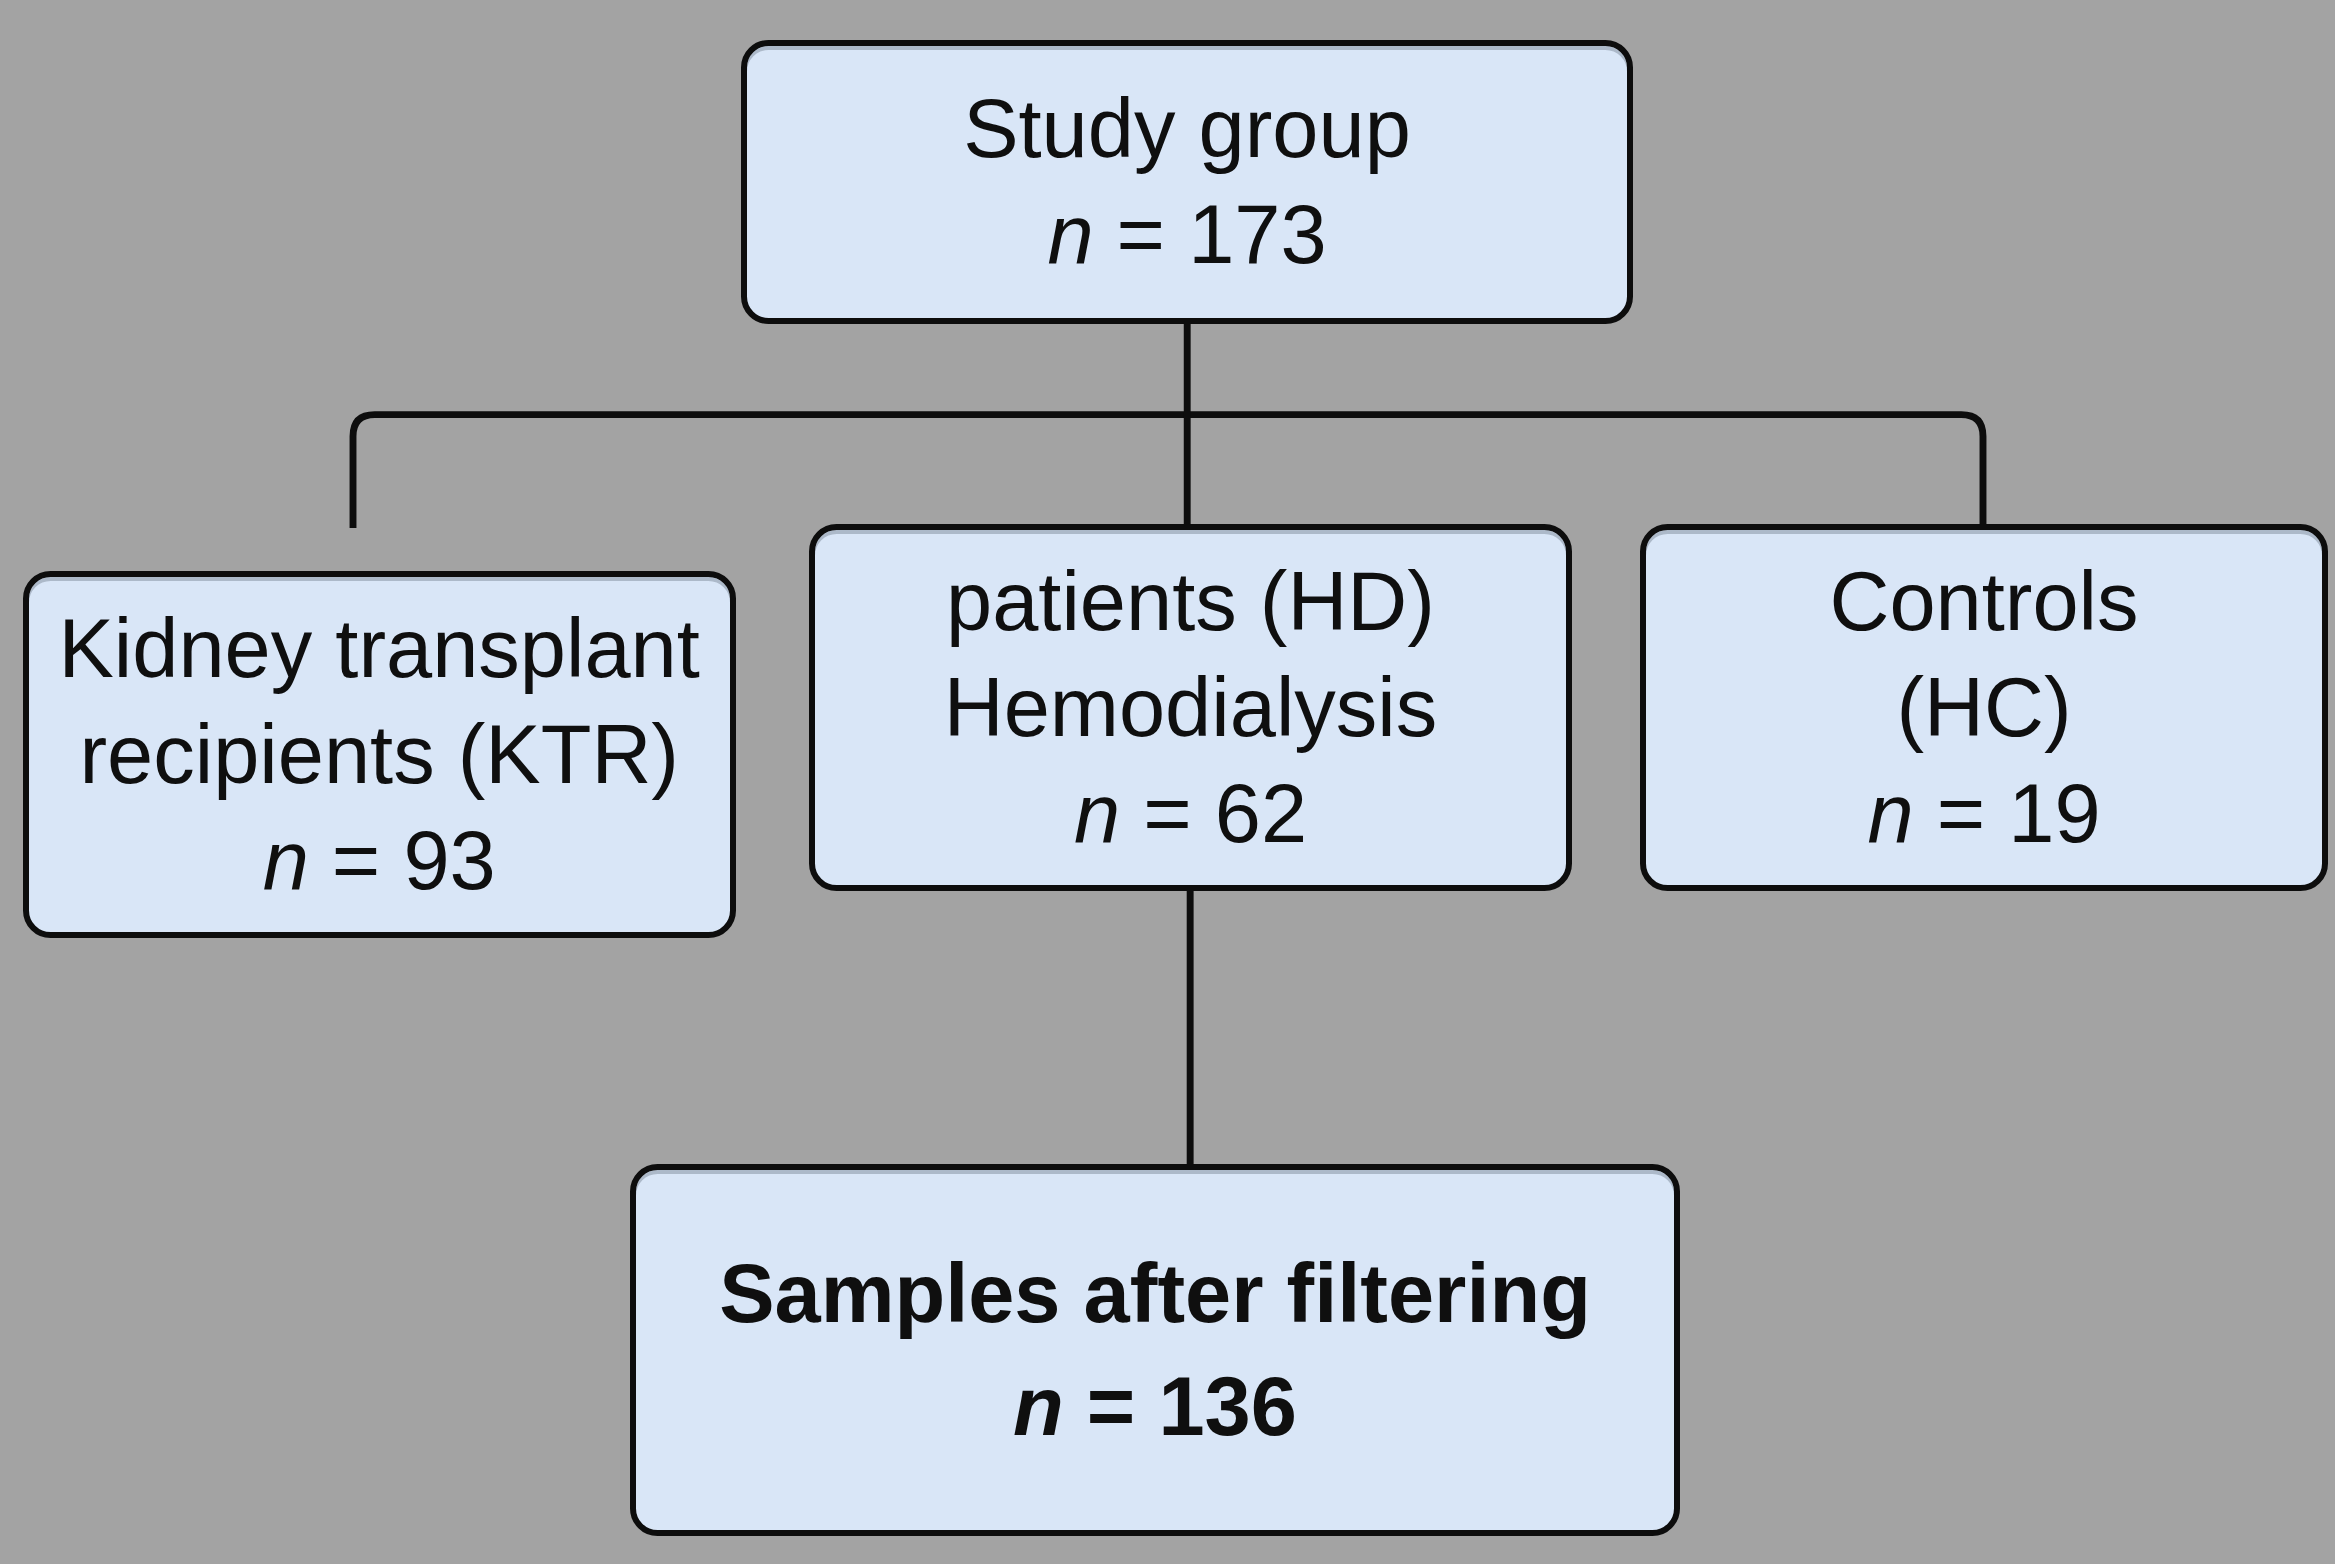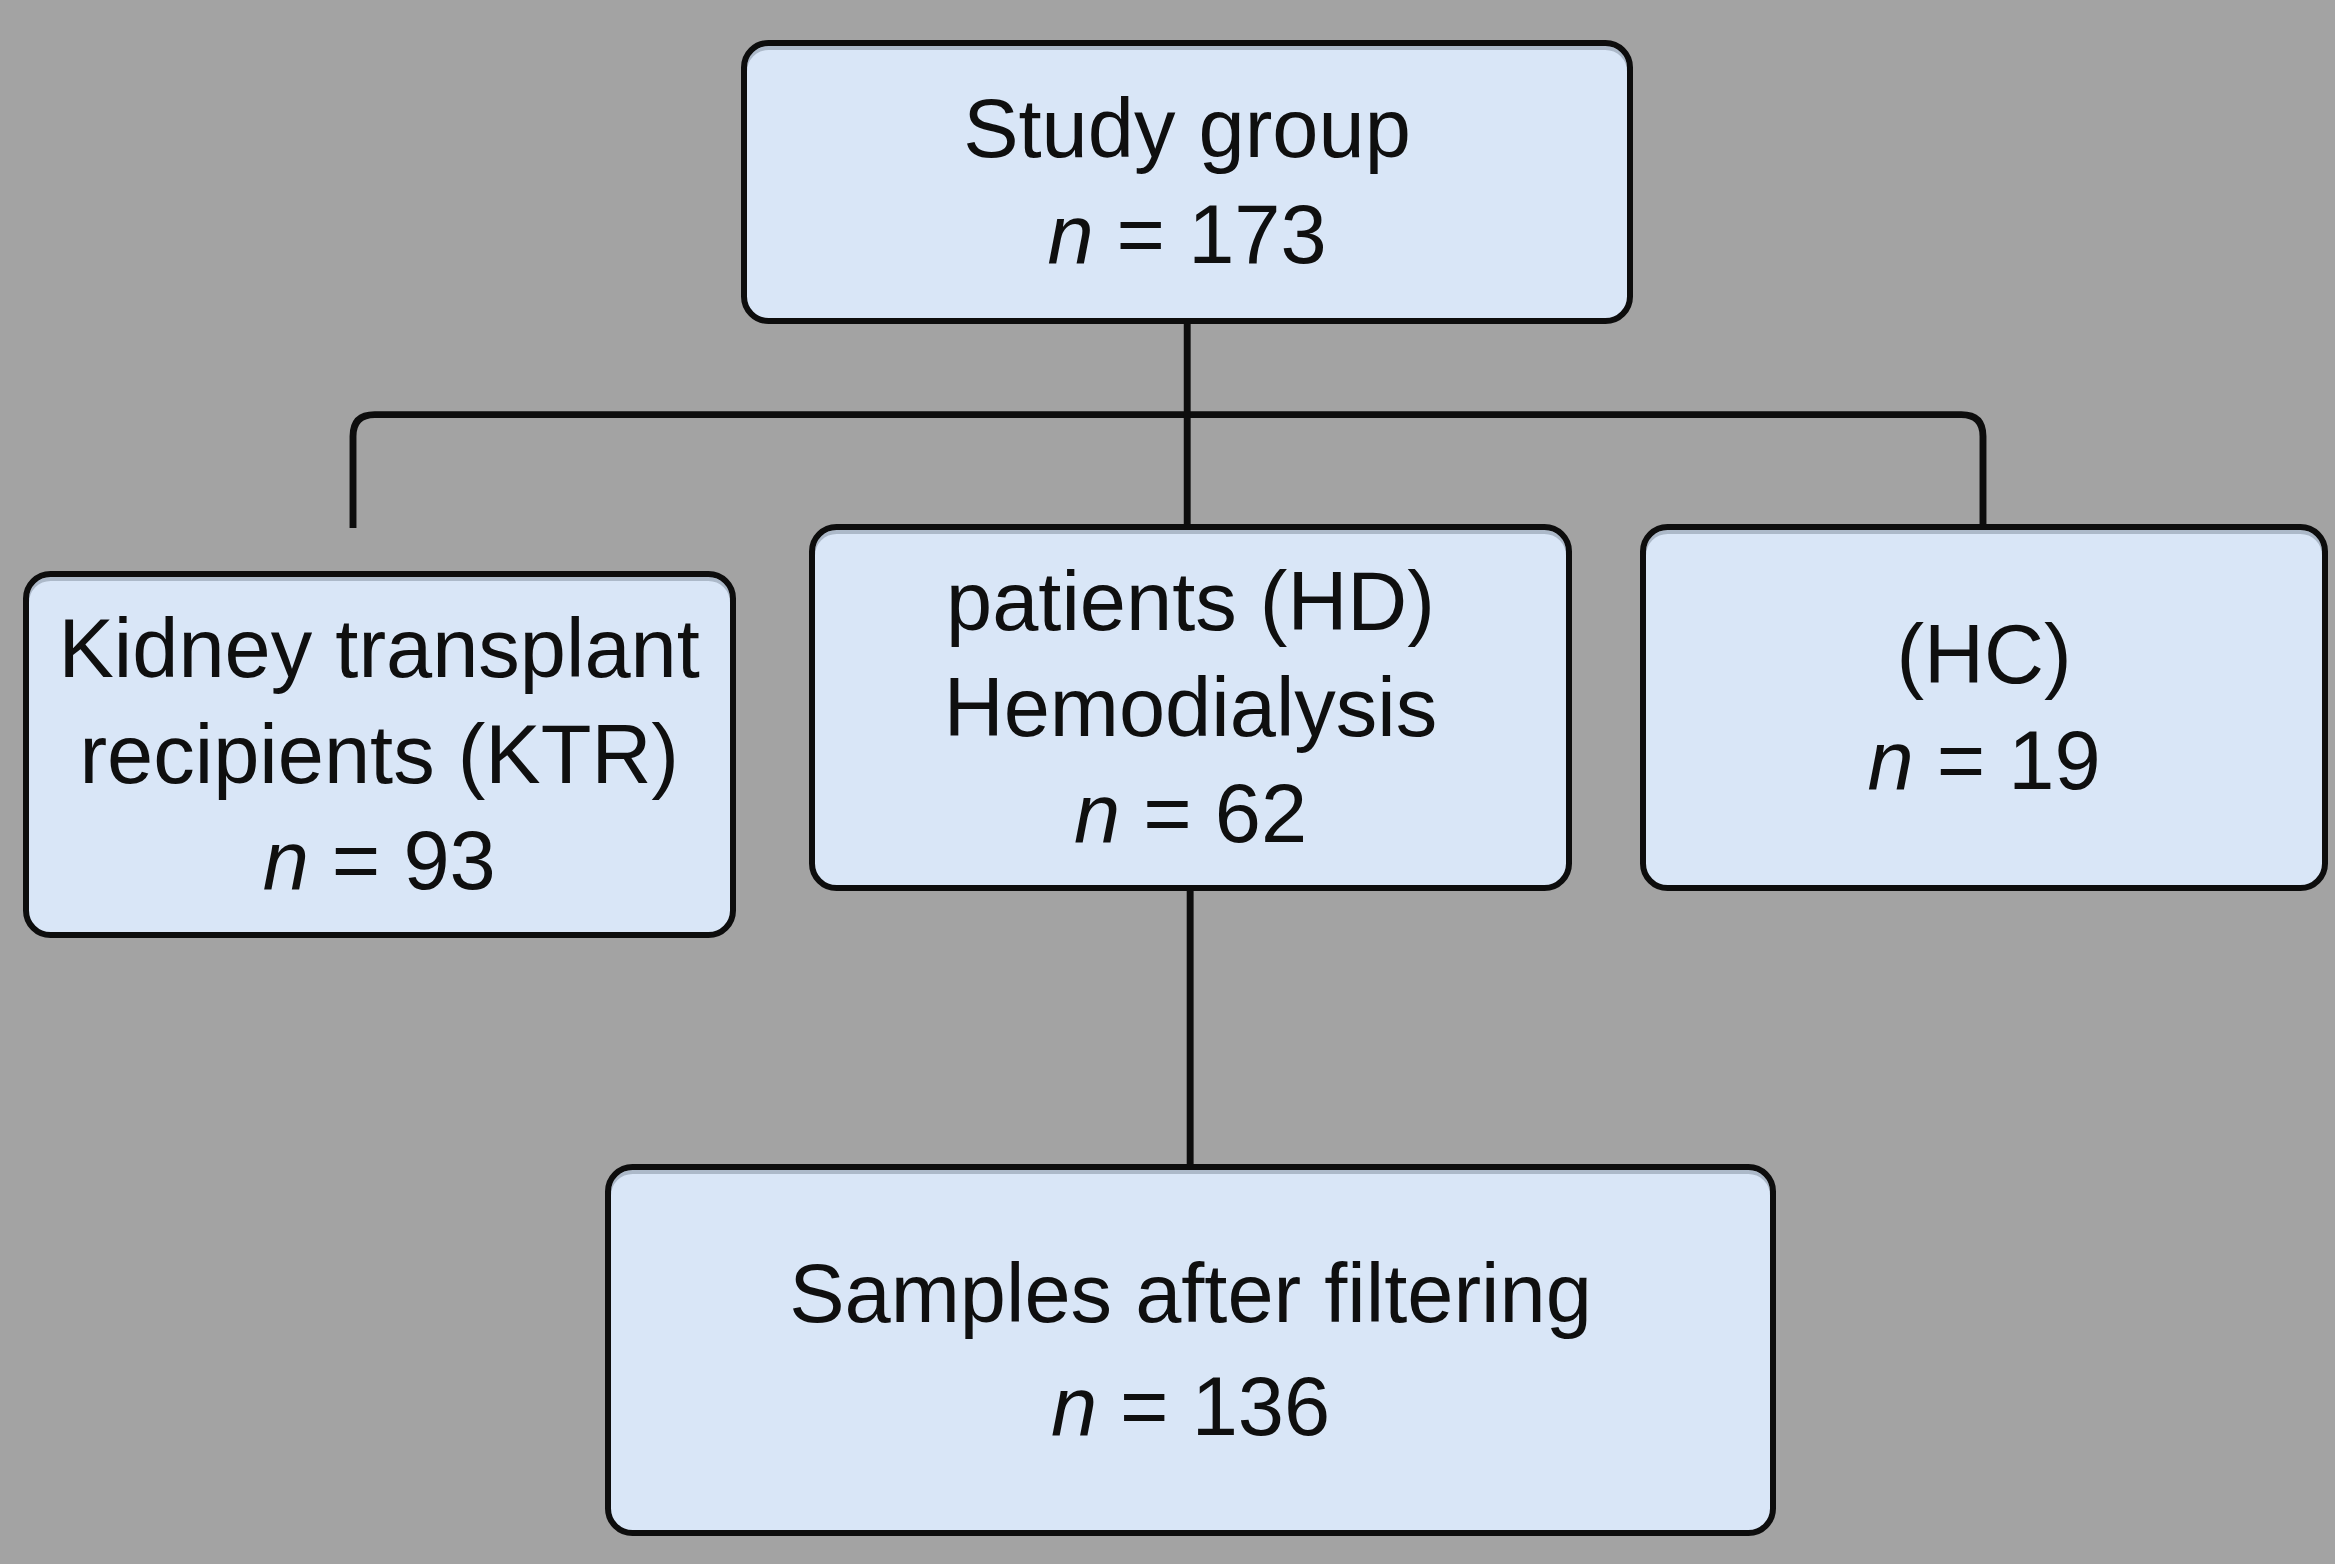--- a/index.html
+++ b/index.html
@@ -42,21 +42,21 @@
     align-items: center;
     text-align: center;
     font-size: 83px;
     line-height: 106px;
     box-shadow: inset 0 3.9px 0 rgba(90,100,115,0.35);
   }
   .node--study   { left: 741px;  top: 40px;   width: 892px;  height: 284px; }
   .node--ktr     { left: 22.7px;   top: 524px;  width: 713px;  height: 367px; margin-top: 47px; }
   .node--hd      { left: 809px;  top: 524px;  width: 763px;  height: 367px; }
   .node--hc      { left: 1640px; top: 524px;  width: 688px;  height: 367px; }
-  .node--samples { left: 605px;  top: 1164px; width: 1171px; height: 372px; line-height: 113px; }
+  .node--samples { left: 630px;  top: 1164px; width: 1050px; height: 372px; line-height: 113px; font-weight: bold; }
   .nsym {
     font-style: italic;
   }
   .ln { white-space: pre; }
 </style>
 </head>
 <body>
 
 <div class="canvas">
 
@@ -77,20 +77,21 @@
     <div class="ln"><span class="nsym">n</span><span> = 93</span></div>
   </div>
 
   <div class="node node--hd">
     <div class="ln">patients (HD)</div>
     <div class="ln">Hemodialysis</div>
     <div class="ln"><span class="nsym">n</span><span> = 62</span></div>
   </div>
 
   <div class="node node--hc">
+    <div class="ln">Controls</div>
     <div class="ln">(HC)</div>
     <div class="ln"><span class="nsym">n</span><span> = 19</span></div>
   </div>
 
   <div class="node node--samples">
     <div class="ln">Samples after filtering</div>
     <div class="ln"><span class="nsym">n</span><span> = 136</span></div>
   </div>
 
 </div>

